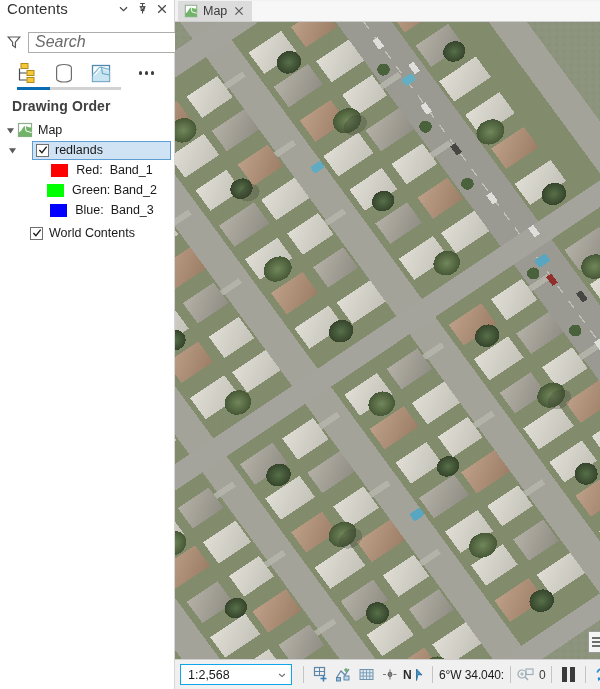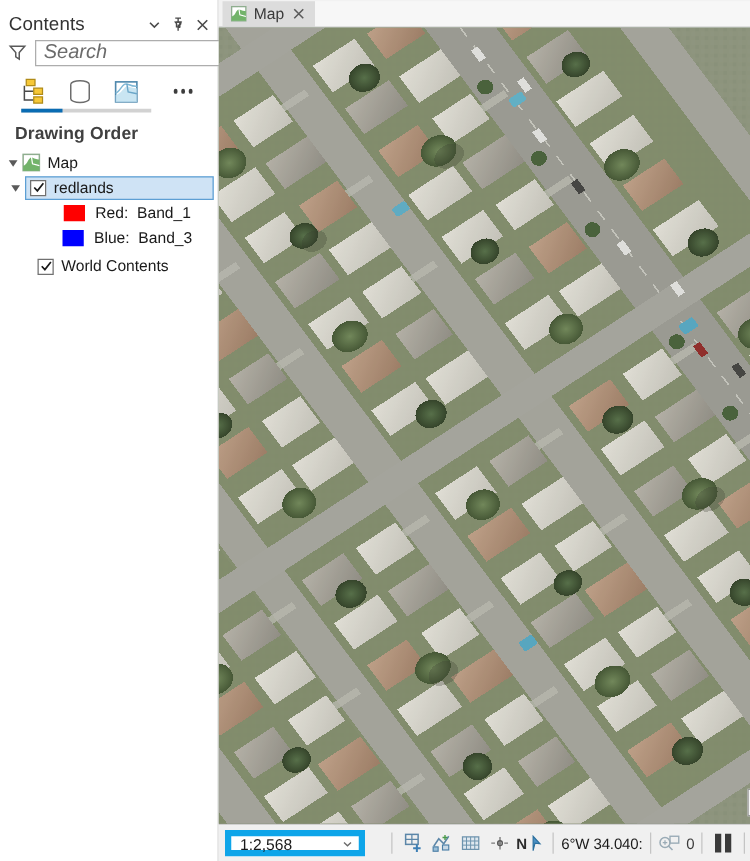--- a/index.html
+++ b/index.html
@@ -10,21 +10,21 @@
   }
   #app{position:relative;width:600px;height:689px;display:flex;}
 
   
   #contents-pane{
     width:175px;height:689px;background:#ffffff;
     display:flex;flex-direction:column;position:relative;
     border-right:1px solid #d6d6d6;box-sizing:border-box;
   }
   .panel-header{
-    height:28px;display:flex;align-items:flex-end;padding:0 4px 0 7px;
+    height:28px;display:flex;align-items:flex-start;padding:0 4px 0 7px;
     flex:0 0 auto;
   }
   .panel-title{font-size:15px;color:#333;letter-spacing:.1px;flex:1;}
   .hdr-btns{display:flex;align-items:center;gap:2px;}
   .hdr-btn{
     width:17px;height:17px;display:flex;align-items:center;justify-content:center;
     cursor:default;
   }
   .hdr-btn svg{display:block;}
 
@@ -69,21 +69,21 @@
   .expander svg{display:block;}
   .node-ico{width:16px;height:16px;flex:0 0 auto;margin-right:5px;}
   .tlabel{font-size:12.5px;color:#1a1a1a;white-space:nowrap;}
   .chk{
     width:13px;height:13px;border:1px solid #707070;background:#fff;flex:0 0 auto;
     margin-right:6px;display:flex;align-items:center;justify-content:center;box-sizing:border-box;
   }
   .chk svg{display:block;}
   .row-selected{
     background:#cfe3f5;border:1px solid #5d9fd4;box-sizing:border-box;
-    margin-left:20px;margin-right:3px;padding-left:3px;height:19px;
+    margin-left:32px;margin-right:3px;padding-left:3px;height:19px;
   }
   .sel-wrap{display:flex;align-items:center;height:20px;position:relative;}
   .sel-wrap .expander{position:absolute;left:6px;top:0;}
   .rgb-label{font-size:12.5px;color:#1a1a1a;padding-left:36px;line-height:20px;}
   .band-row{display:flex;align-items:center;height:20px;padding-left:30px;justify-content:center;}
   .swatch{width:17px;height:13px;flex:0 0 auto;margin-right:8px;border:0;}
   .band-name{font-size:12.5px;color:#1a1a1a;white-space:pre;}
   .wi-row{display:flex;align-items:center;height:20px;padding-left:30px;margin-top:3px;}
 
   
@@ -115,23 +115,23 @@
   .attr-widget i:nth-child(1){width:100%;}
   .attr-widget i:nth-child(2){width:100%;}
   .attr-widget i:nth-child(3){width:100%;}
 
   
   .statusbar{
     height:30px;flex:0 0 auto;background:#f0f0f0;border-top:1px solid #d0d0d0;
     display:flex;align-items:center;padding:0 4px 0 5px;gap:0;box-sizing:border-box;
   }
   .scalebox{
-    width:112px;height:21px;border:5px solid #0ea5e9;background:#fff;
-    display:flex;box-sizing:border-box;padding:0 2px 0 7px;
-    margin-right:16px;
+    width:112px;height:21px;border:1px solid #0ea5e9;background:#fff;
+    display:flex;align-items:center;box-sizing:border-box;padding:0 2px 0 7px;
+    margin-right:6px;
   }
   .scalebox .sv{flex:1;font-size:12.5px;color:#1a1a1a;}
   .sep{width:1px;height:17px;background:#c4c4c4;margin:0 5px;flex:0 0 auto;}
   .sbtn{width:23px;height:22px;display:flex;align-items:center;justify-content:center;flex:0 0 auto;}
   .coords{font-size:12px;color:#1a1a1a;white-space:nowrap;padding:0 1px;letter-spacing:-0.1px;}
   .selcount{display:flex;align-items:center;gap:4px;}
   .selcount .cnum{font-size:12px;color:#3a3a3a;}
   .pausebtn{display:flex;align-items:center;gap:3px;}
   .pausebtn b{display:block;width:5px;height:15px;background:#3a3a3a;}
 </style>
@@ -254,20 +254,26 @@
           <span class="tlabel">redlands</span>
         </div>
       </div>
 
 
       <div class="band-row">
         <span class="swatch" style="background:#FF0000"></span>
         <span class="band-name">Red:</span>
         <span class="band-name" style="white-space:pre">&nbsp;&nbsp;</span>
         <span class="band-name">Band_1</span>
+      </div>
+      <div class="band-row">
+        <span class="swatch" style="background:#00FF00"></span>
+        <span class="band-name">Green:</span>
+        <span class="band-name" style="white-space:pre">&nbsp;</span>
+        <span class="band-name">Band_2</span>
       </div>
       <div class="band-row">
         <span class="swatch" style="background:#0000FF"></span>
         <span class="band-name">Blue:</span>
         <span class="band-name" style="white-space:pre">&nbsp;&nbsp;</span>
         <span class="band-name">Band_3</span>
       </div>
 
       <div class="wi-row">
         <span class="chk">

